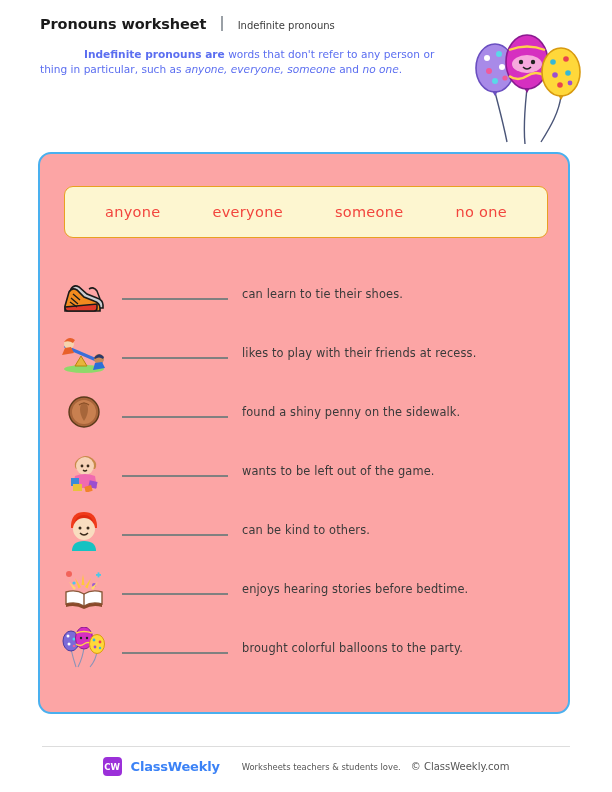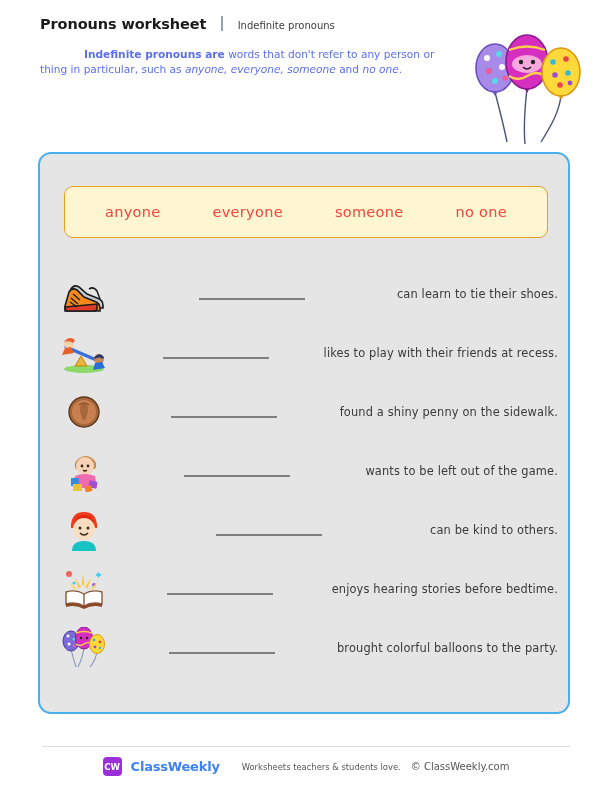--- a/index.html
+++ b/index.html
@@ -78,21 +78,21 @@
 
   
   .card {
     position: absolute;
     left: 38px;
     top: 152px;
     width: 532px;
     height: 562px;
     border: 2.2px solid #49b0ef;
     border-radius: 13px;
-    background: #e5e5e5;
+    background: #fca5a5;
     box-sizing: border-box;
   }
 
   
   .wordbank {
     position: absolute;
     left: 24px;
     top: 32px;
     width: 484px;
     height: 52px;
@@ -117,21 +117,20 @@
   .rows {
     position: absolute;
     left: 18px;
     top: 110px;
     width: 500px;
   }
   .qrow {
     height: 59px;
     display: flex;
     align-items: center;
-    justify-content: space-between;
   }
   .qicon {
     width: 52px;
     min-width: 52px;
     height: 46px;
     display: flex;
     align-items: center;
     justify-content: center;
   }
   .qblank {

